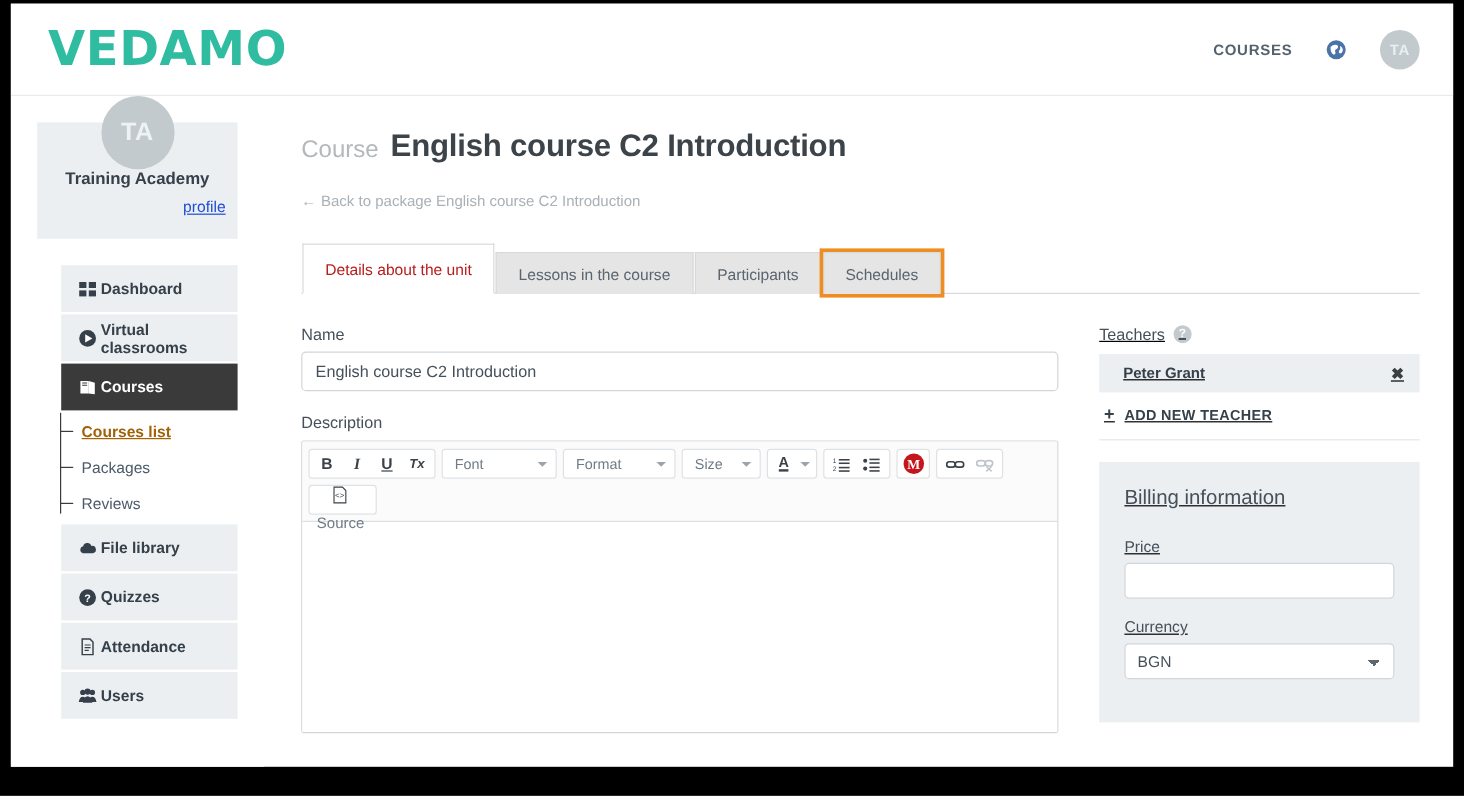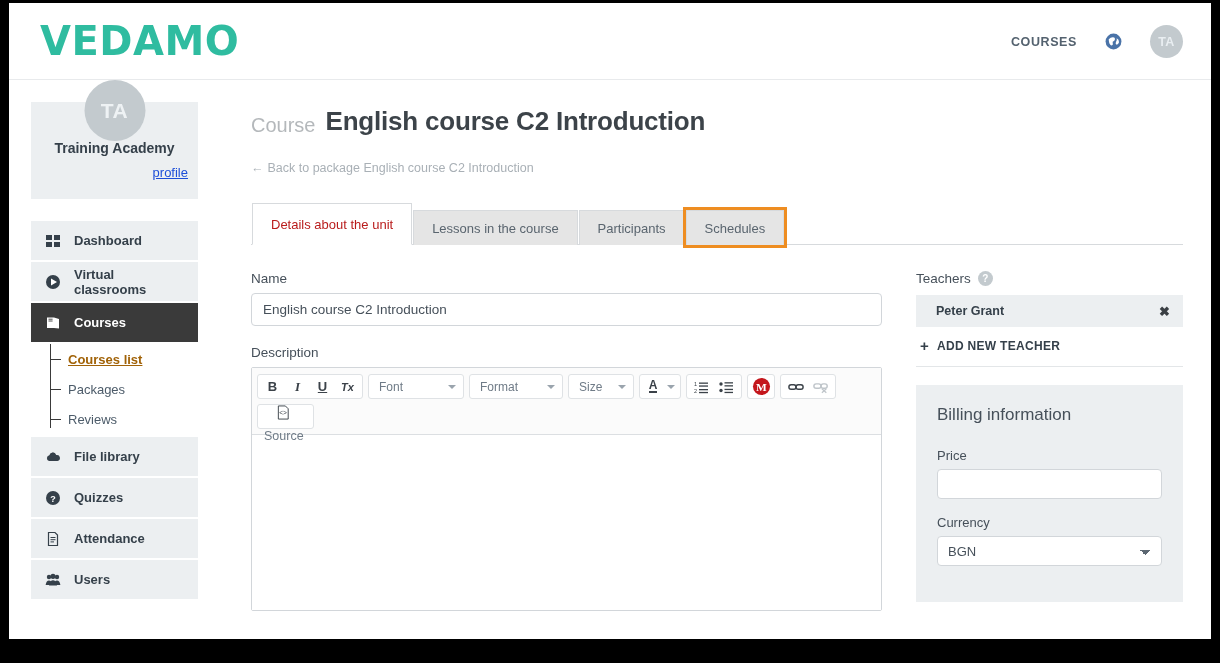--- a/index.html
+++ b/index.html
@@ -103,29 +103,30 @@
   .profile-link {
     font-size: 13px;
     color: #1d4ed8;
     text-decoration: underline;
     cursor: pointer;
     text-align: right;
   }
   .nav-item {
     display: flex;
     align-items: center;
-    gap: 13px;
+    gap: 3px;
     height: 39px;
     padding: 0 14px;
     background: #eceff1;
     margin-bottom: 2px;
     font-size: 13px;
     font-weight: bold;
     color: #35404a;
     cursor: pointer;
+    margin-left: 20px;
   }
   .nav-item.active {
     background: #3a3a3a;
     color: #ffffff;
   }
   .nav-icon { width: 16px; height: 16px; flex: 0 0 16px; display: block; }
   .subnav { position: relative; padding: 0 0 3px 0; }
   .subnav-item {
     position: relative;
     display: flex;
@@ -205,21 +206,21 @@
   }
   .tab.highlighted {
     outline: 3px solid #ee8d21;
     outline-offset: 0px;
     z-index: 4;
   }
 
   
   .form-cols { display: flex; gap: 34px; padding-top: 26px; }
   .col-left { flex: 1; min-width: 0; }
-  .col-right { width: 267px; flex: 0 0 267px; }
+  .col-right { width: 267px; flex: 0 0 267px; text-decoration: underline; }
   .field-label {
     font-size: 13.5px;
     color: #46505a;
     margin-bottom: 7px;
   }
   .text-input {
     width: 100%;
     height: 33px;
     border: 1px solid #d2d6da;
     border-radius: 4px;

